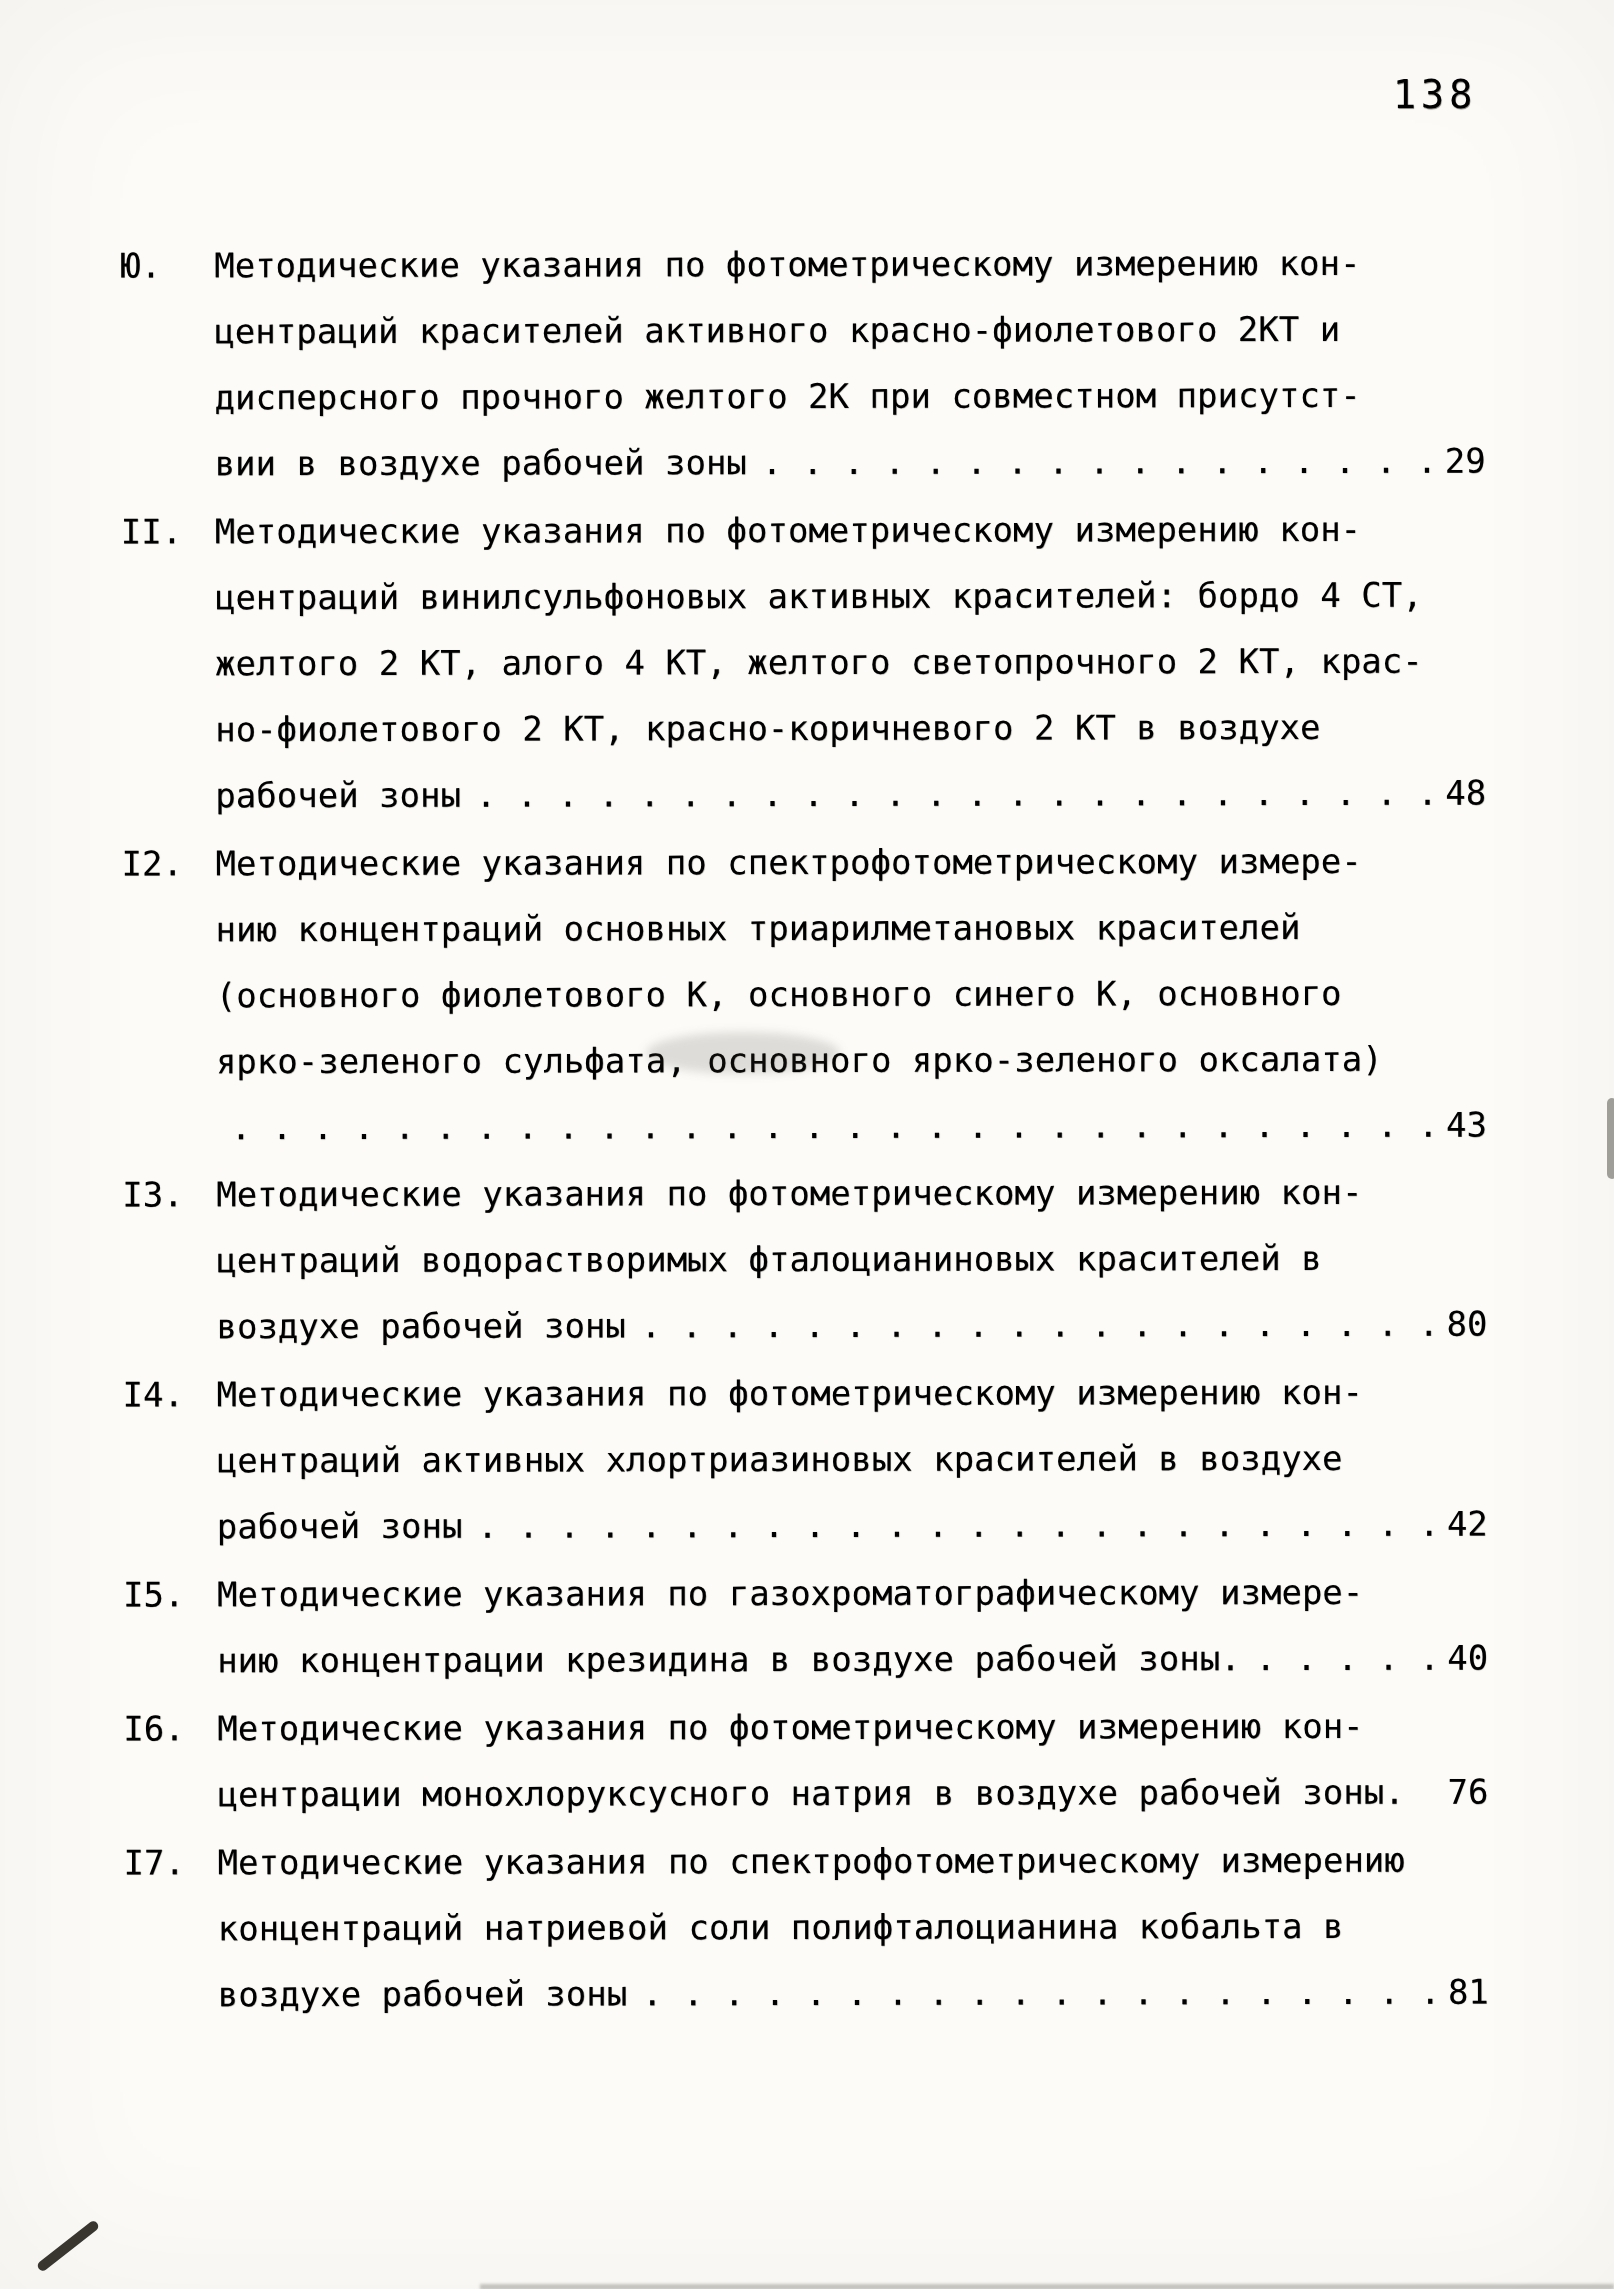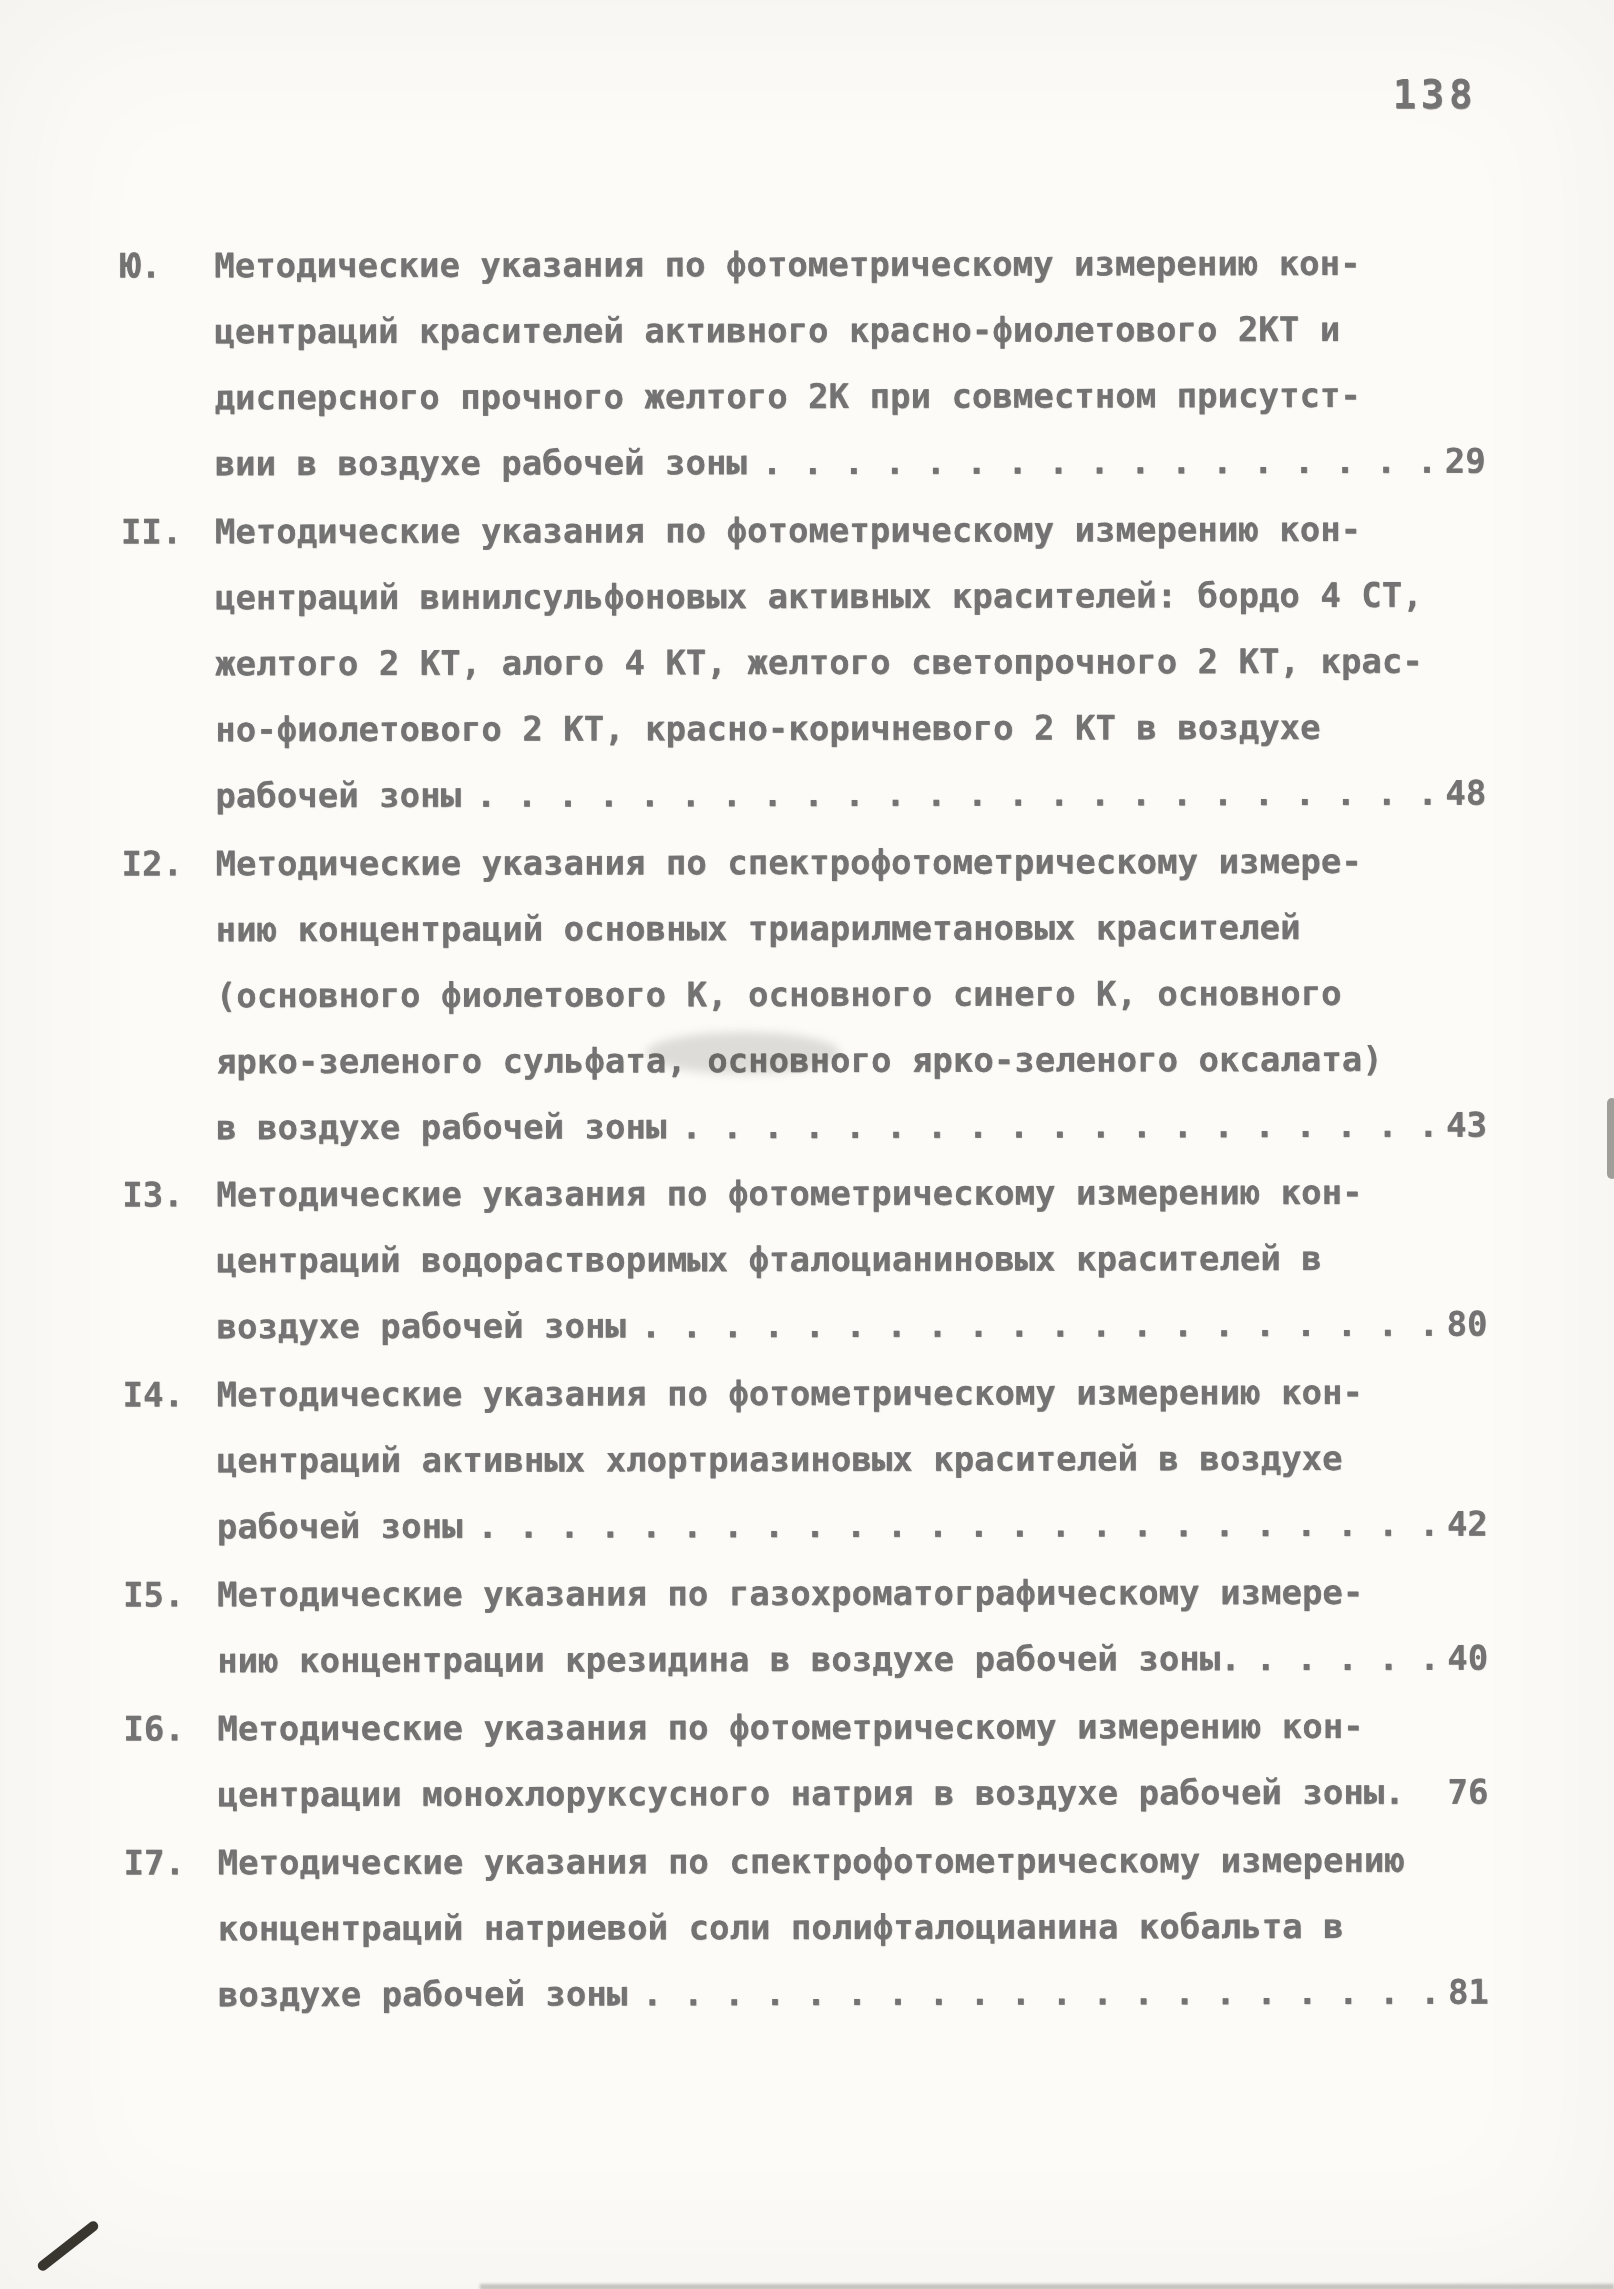--- a/index.html
+++ b/index.html
@@ -6,22 +6,22 @@
   * { margin:0; padding:0; box-sizing:border-box; }
   html, body { background:#e8e6e1; }
 
   .page {
     position:relative;
     width:1614px;
     height:2290px;
     background:#fcfbf8;
     overflow:hidden;
     font-family:"DejaVu Sans Mono","Liberation Mono",monospace;
-    font-weight:700;
-    color:#737373;
+    font-weight:400;
+    color:#000000;
     box-shadow: inset 0 0 166px rgba(90,80,60,0.06);
   }
 
   .pagenum {
     position:absolute;
     top:72px;
     right:137px;
     font-size:39px;
     letter-spacing:4.6px;
     text-shadow:0.5px 0.5px 0.7px rgba(43,40,32,0.55);
@@ -107,21 +107,20 @@
           <span class="dots">. . . . . . . . . . . . . . . . . . . . . . . . . . . . . .</span>
           <span class="pg">48</span>
         </div>
       </div>
       <div class="entry">
         <div class="line first"><span class="num">I2.</span><span class="txt">Методические указания по спектрофотометрическому измере-</span></div>
         <div class="line"><span class="txt">нию концентраций основных триарилметановых красителей</span></div>
         <div class="line"><span class="txt">(основного фиолетового К, основного синего К, основного</span></div>
         <div class="line"><span class="txt">ярко-зеленого сульфата, основного ярко-зеленого оксалата)</span></div>
         <div class="line last">
-          <span class="txt">в воздухе рабочей зоны</span>
           <span class="dots">. . . . . . . . . . . . . . . . . . . . . . . . . . . . . .</span>
           <span class="pg">43</span>
         </div>
       </div>
       <div class="entry">
         <div class="line first"><span class="num">I3.</span><span class="txt">Методические указания по фотометрическому измерению кон-</span></div>
         <div class="line"><span class="txt">центраций водорастворимых фталоцианиновых красителей в</span></div>
         <div class="line last">
           <span class="txt">воздухе рабочей зоны</span>
           <span class="dots">. . . . . . . . . . . . . . . . . . . . . . . . . . . . . .</span>

